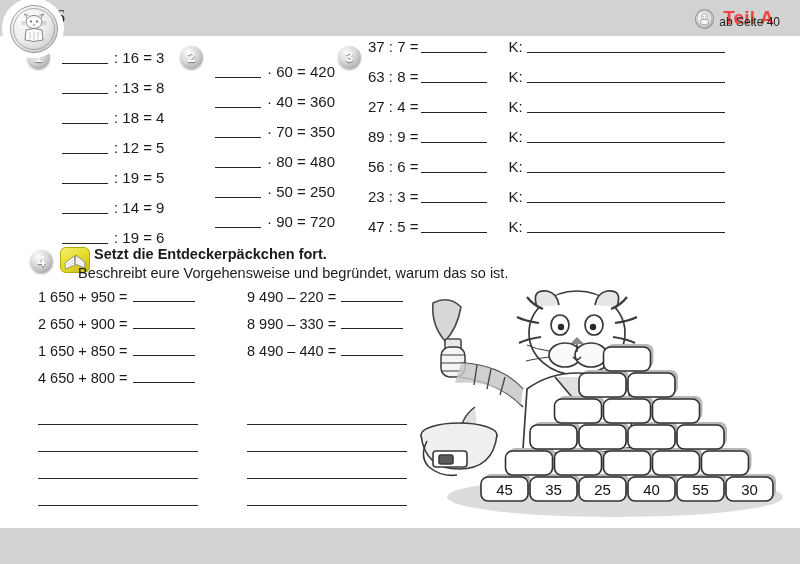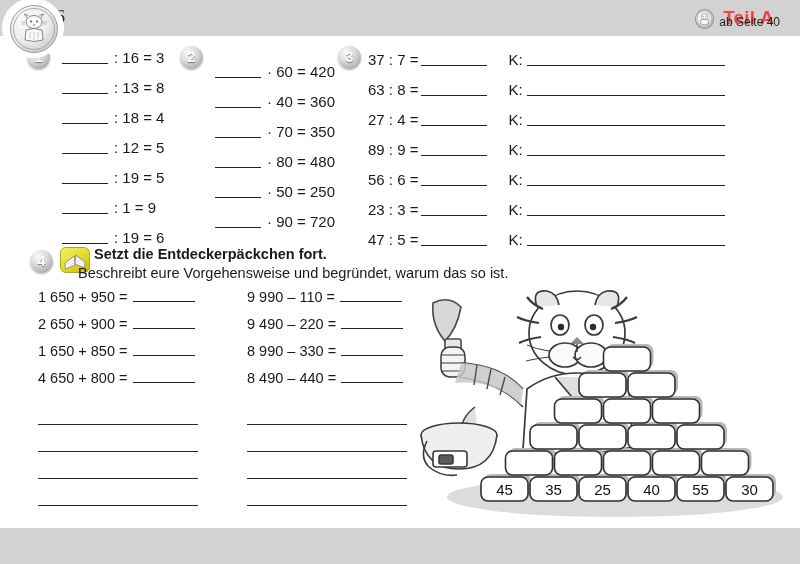--- a/index.html
+++ b/index.html
@@ -267,21 +267,21 @@
       <div class="ex-row">
         <span class="blank-short"></span>
         <span class="op-text">: 12 = 5</span>
       </div>
       <div class="ex-row">
         <span class="blank-short"></span>
         <span class="op-text">: 19 = 5</span>
       </div>
       <div class="ex-row">
         <span class="blank-short"></span>
-        <span class="op-text">: 1 = 9</span>
+        <span class="op-text">: 14 = 9</span>
       </div>
       <div class="ex-row">
         <span class="blank-short"></span>
         <span class="op-text">: 19 = 6</span>
       </div>
     </div>
 
   <div class="num-badge" style="left:180px; top:46px;">2</div>
   <div class="ex-col" id="col2" style="left:215px; top:56px;">
       <div class="ex-row">
@@ -304,21 +304,21 @@
         <span class="blank-short"></span>
         <span class="op-text">· 50 = 250</span>
       </div>
       <div class="ex-row">
         <span class="blank-short"></span>
         <span class="op-text">· 90 = 720</span>
       </div>
     </div>
 
   <div class="num-badge" style="left:338px; top:46px;">3</div>
-  <div class="ex-col" id="col3" style="left:368px; top:44px;">
+  <div class="ex-col" id="col3" style="left:368px; top:31px;">
       <div class="ex-row">
         <span>37 : 7 =</span>
         <span class="blank-mid"></span>
         <span class="k-label">K:</span>
         <span class="blank-long"></span>
       </div>
       <div class="ex-row">
         <span>63 : 8 =</span>
         <span class="blank-mid"></span>
         <span class="k-label">K:</span>
@@ -381,24 +381,20 @@
       <div class="chain-row">
         <span>1 650 + 850 =</span>
         <span class="chain-blank"></span>
       </div>
       <div class="chain-row">
         <span>4 650 + 800 =</span>
         <span class="chain-blank"></span>
       </div>
     </div>
   <div class="chain" id="chain-right" style="left:247px; top:289px;">
-      <div class="chain-row">
-        <span>9 990 – 110 =</span>
-        <span class="chain-blank"></span>
-      </div>
       <div class="chain-row">
         <span>9 490 – 220 =</span>
         <span class="chain-blank"></span>
       </div>
       <div class="chain-row">
         <span>8 990 – 330 =</span>
         <span class="chain-blank"></span>
       </div>
       <div class="chain-row">
         <span>8 490 – 440 =</span>

